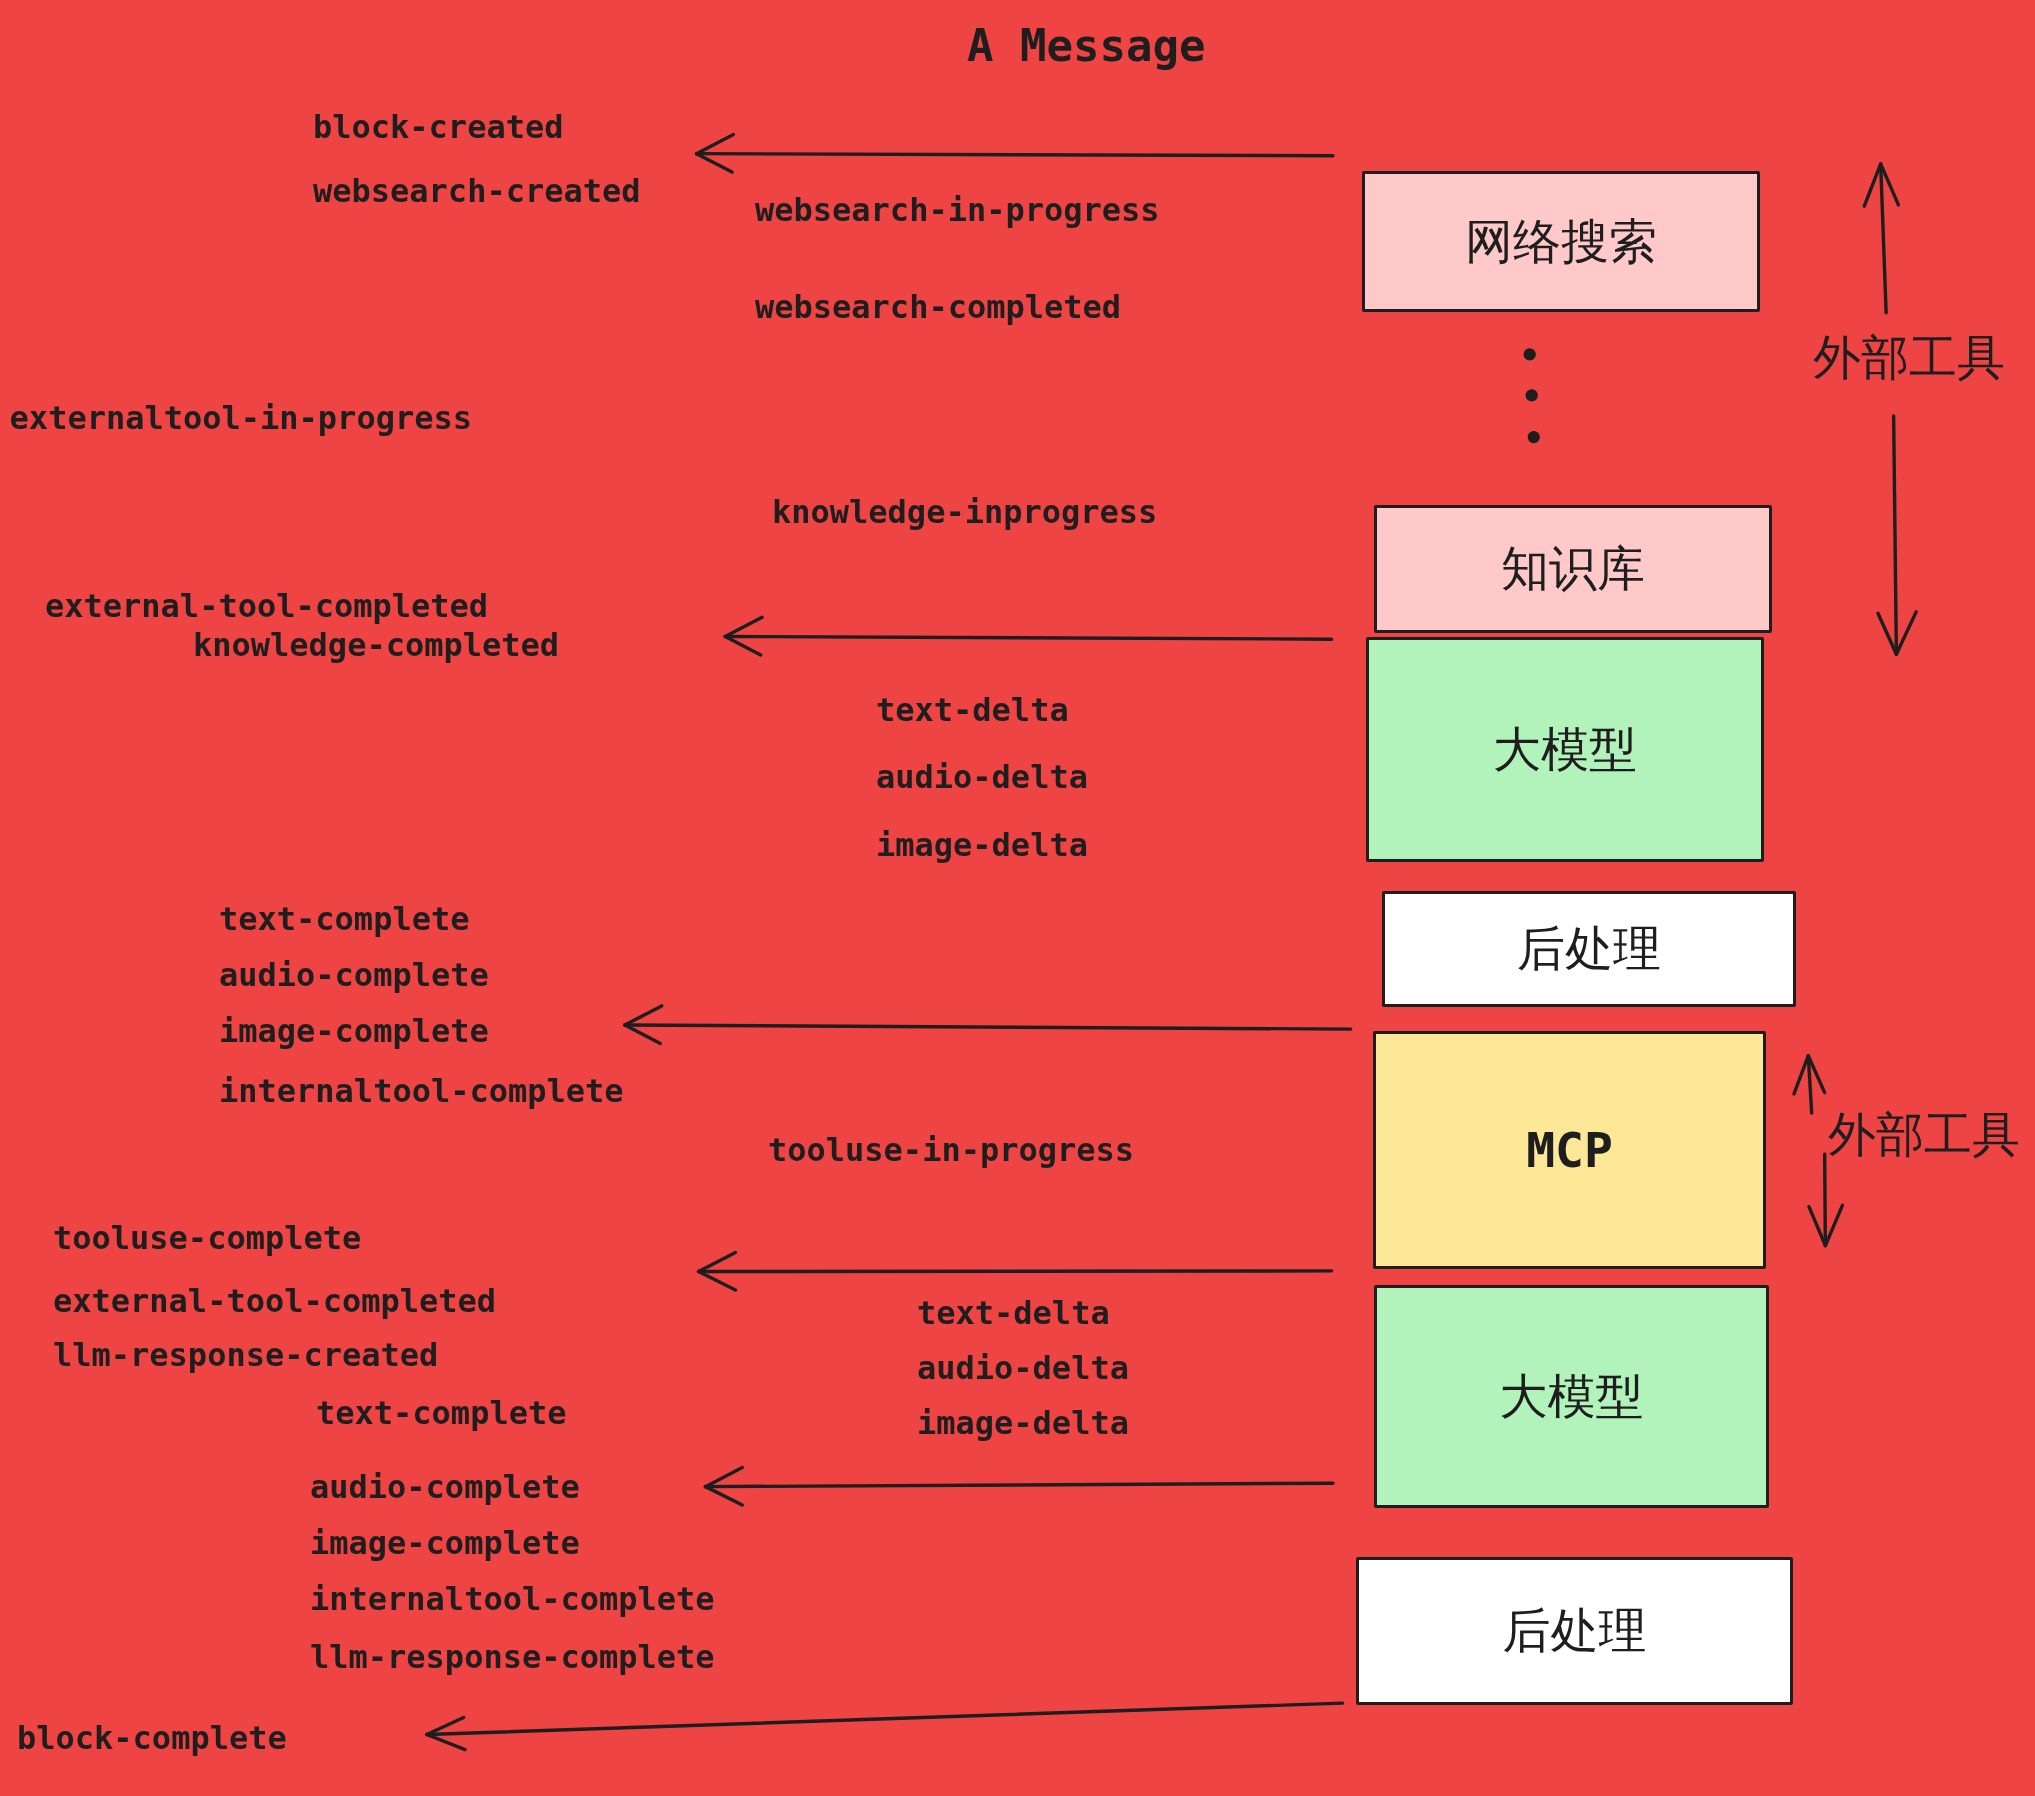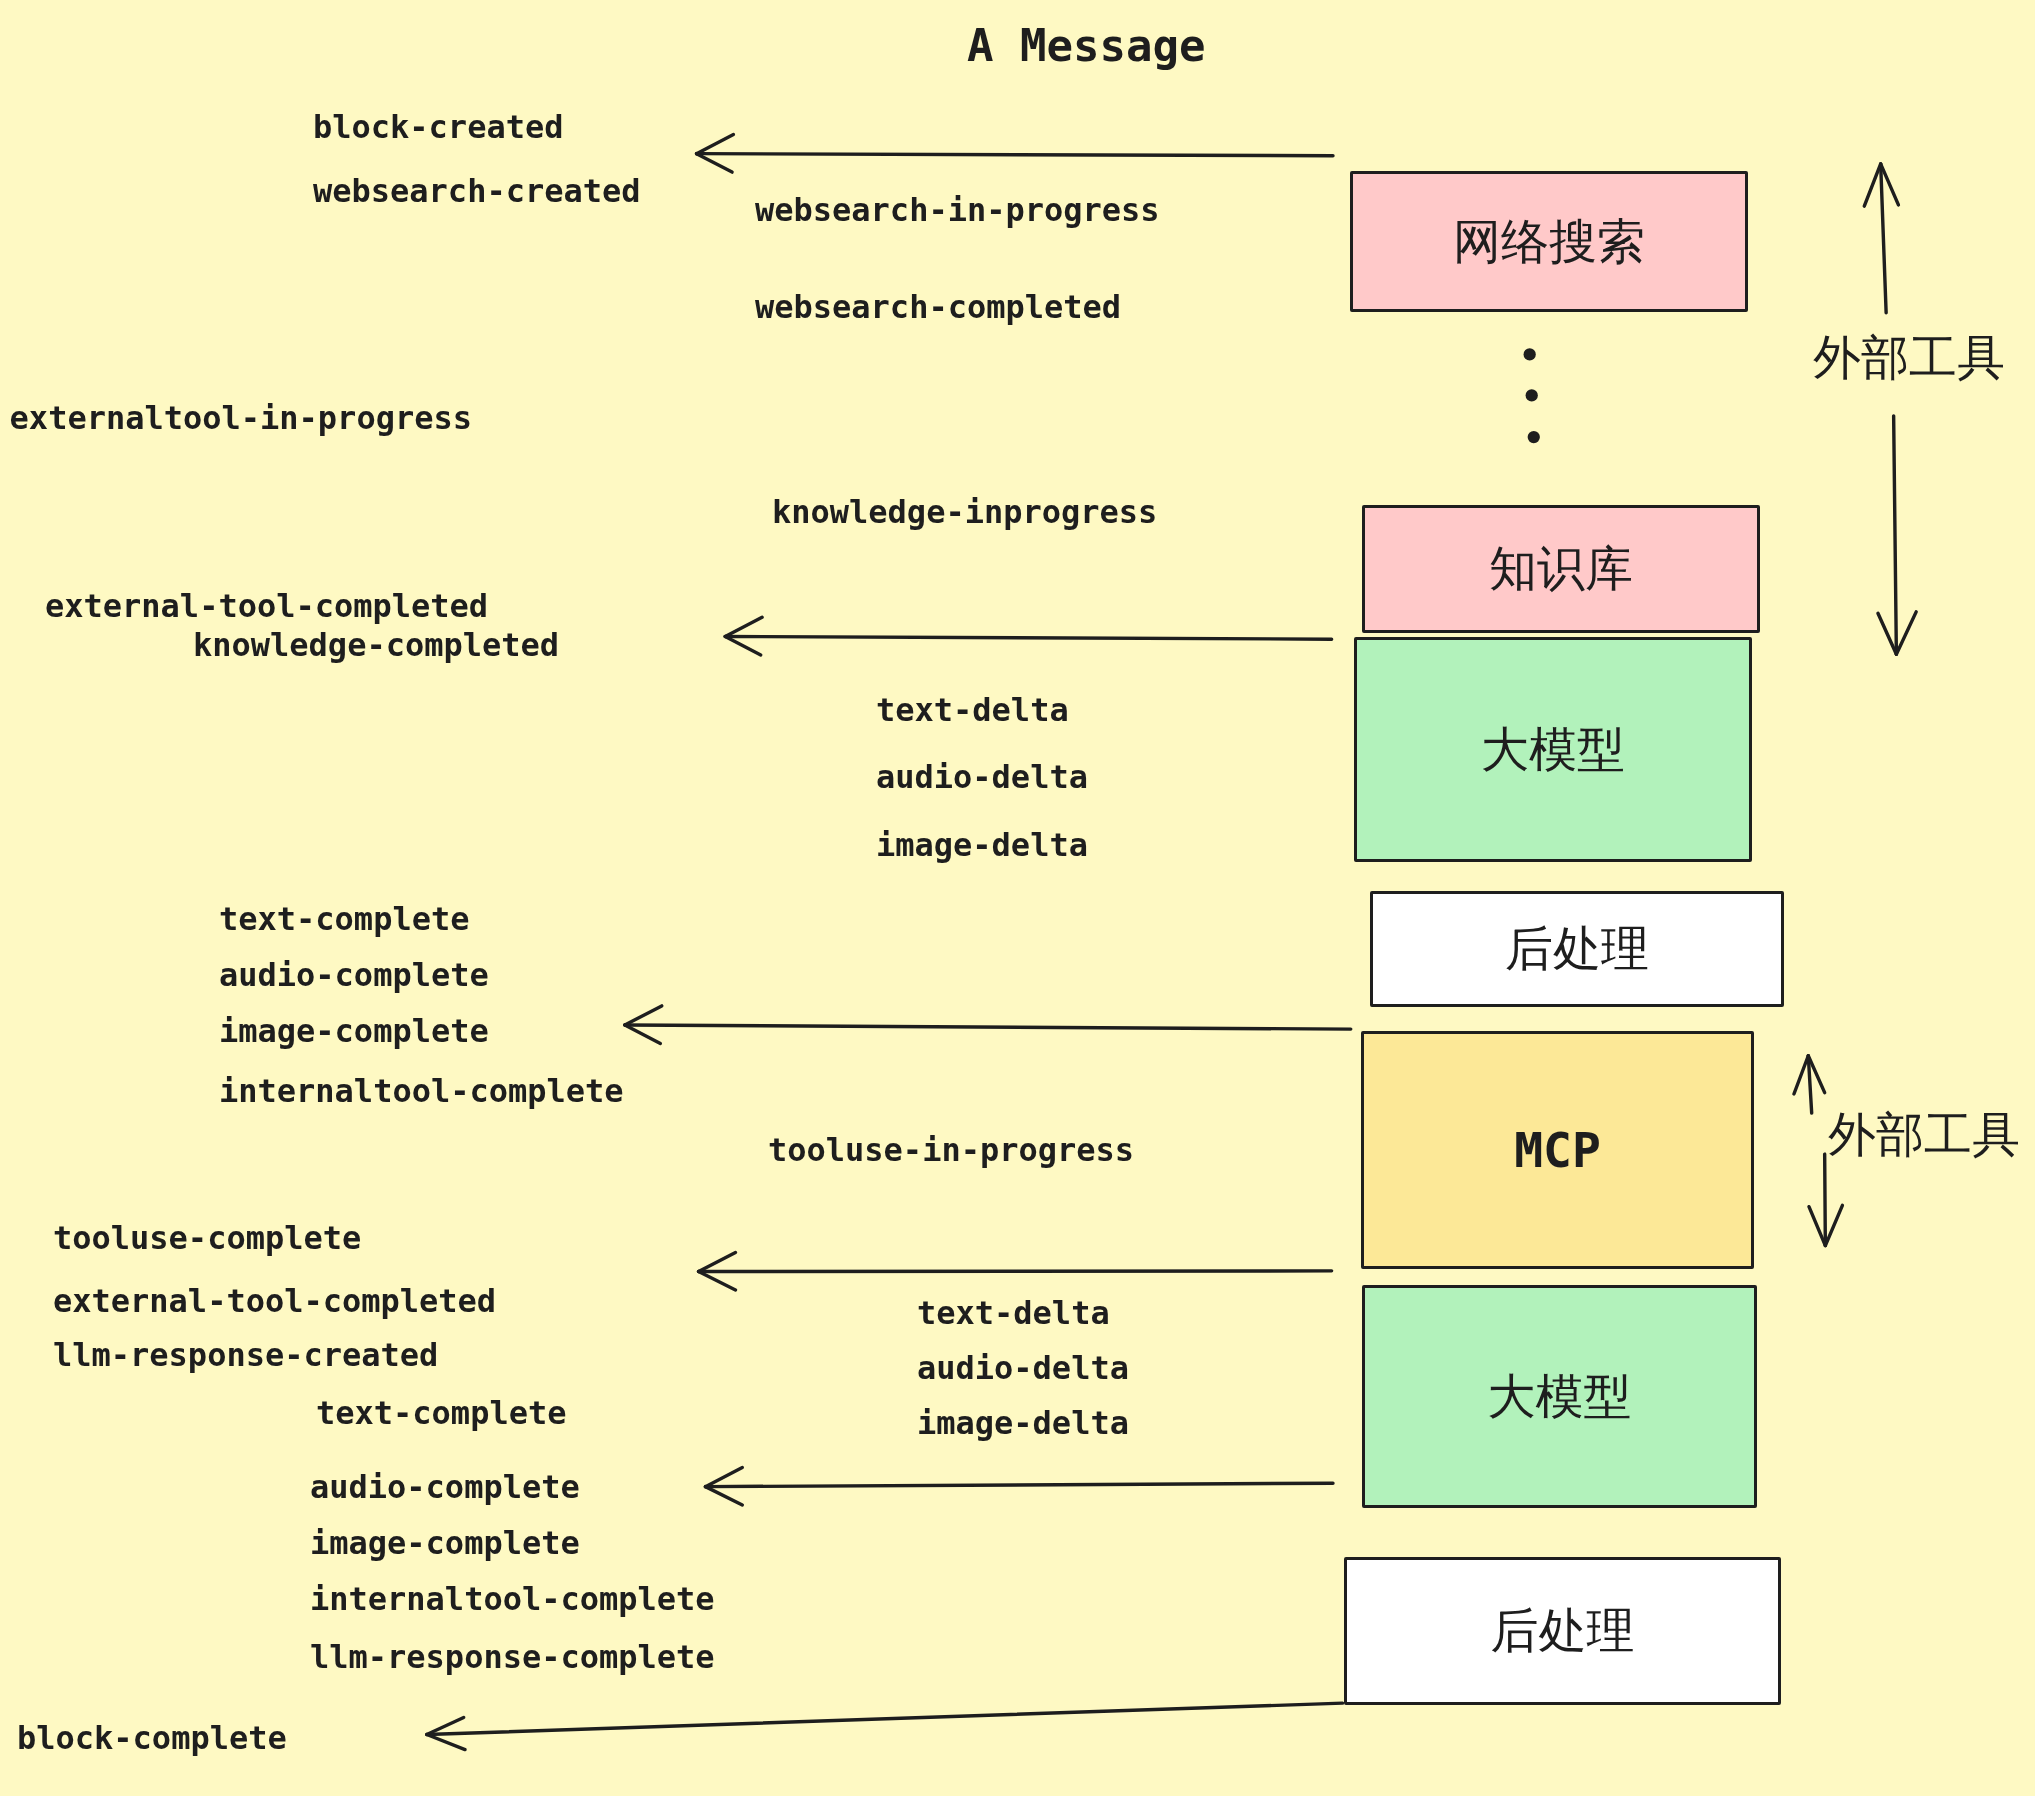--- a/index.html
+++ b/index.html
@@ -5,21 +5,21 @@
   :root{
     --ink:#1e1e1e;
     --pink:#FFC9C9;
     --green:#B2F2BB;
     --yellow:#FCE897;
   }
   html,body{margin:0;padding:0;background:#ffffff;}
   .canvas{
     position:relative;
     width:2035px;height:1796px;
-    background:#fef9c3;
+    background:#ef4444;
     color:var(--ink);
     font-family:"DejaVu Sans Mono", monospace;
     overflow:hidden;
   }
   .title{
     position:absolute;
     transform:translateY(-50%);
     font-size:44px;font-weight:bold;white-space:nowrap;
   }
   .evt{
@@ -30,20 +30,21 @@
   }
   .box{
     position:absolute;
     box-sizing:border-box;
     border:3.4px solid var(--ink);
     border-radius:2px;
     display:flex;align-items:center;justify-content:center;
     font-family:"DejaVu Sans", sans-serif;
     font-size:48px;
     white-space:nowrap;
+    margin-left:12px;
   }
   .box.mono{font-family:"DejaVu Sans Mono", monospace;font-weight:bold;font-size:48px;}
   .pink{background:var(--pink);}
   .green{background:var(--green);}
   .yellow{background:var(--yellow);}
   .white{background:#ffffff;}
   .side-label{
     position:absolute;
     transform:translateY(-50%);
     font-family:"DejaVu Sans", sans-serif;

